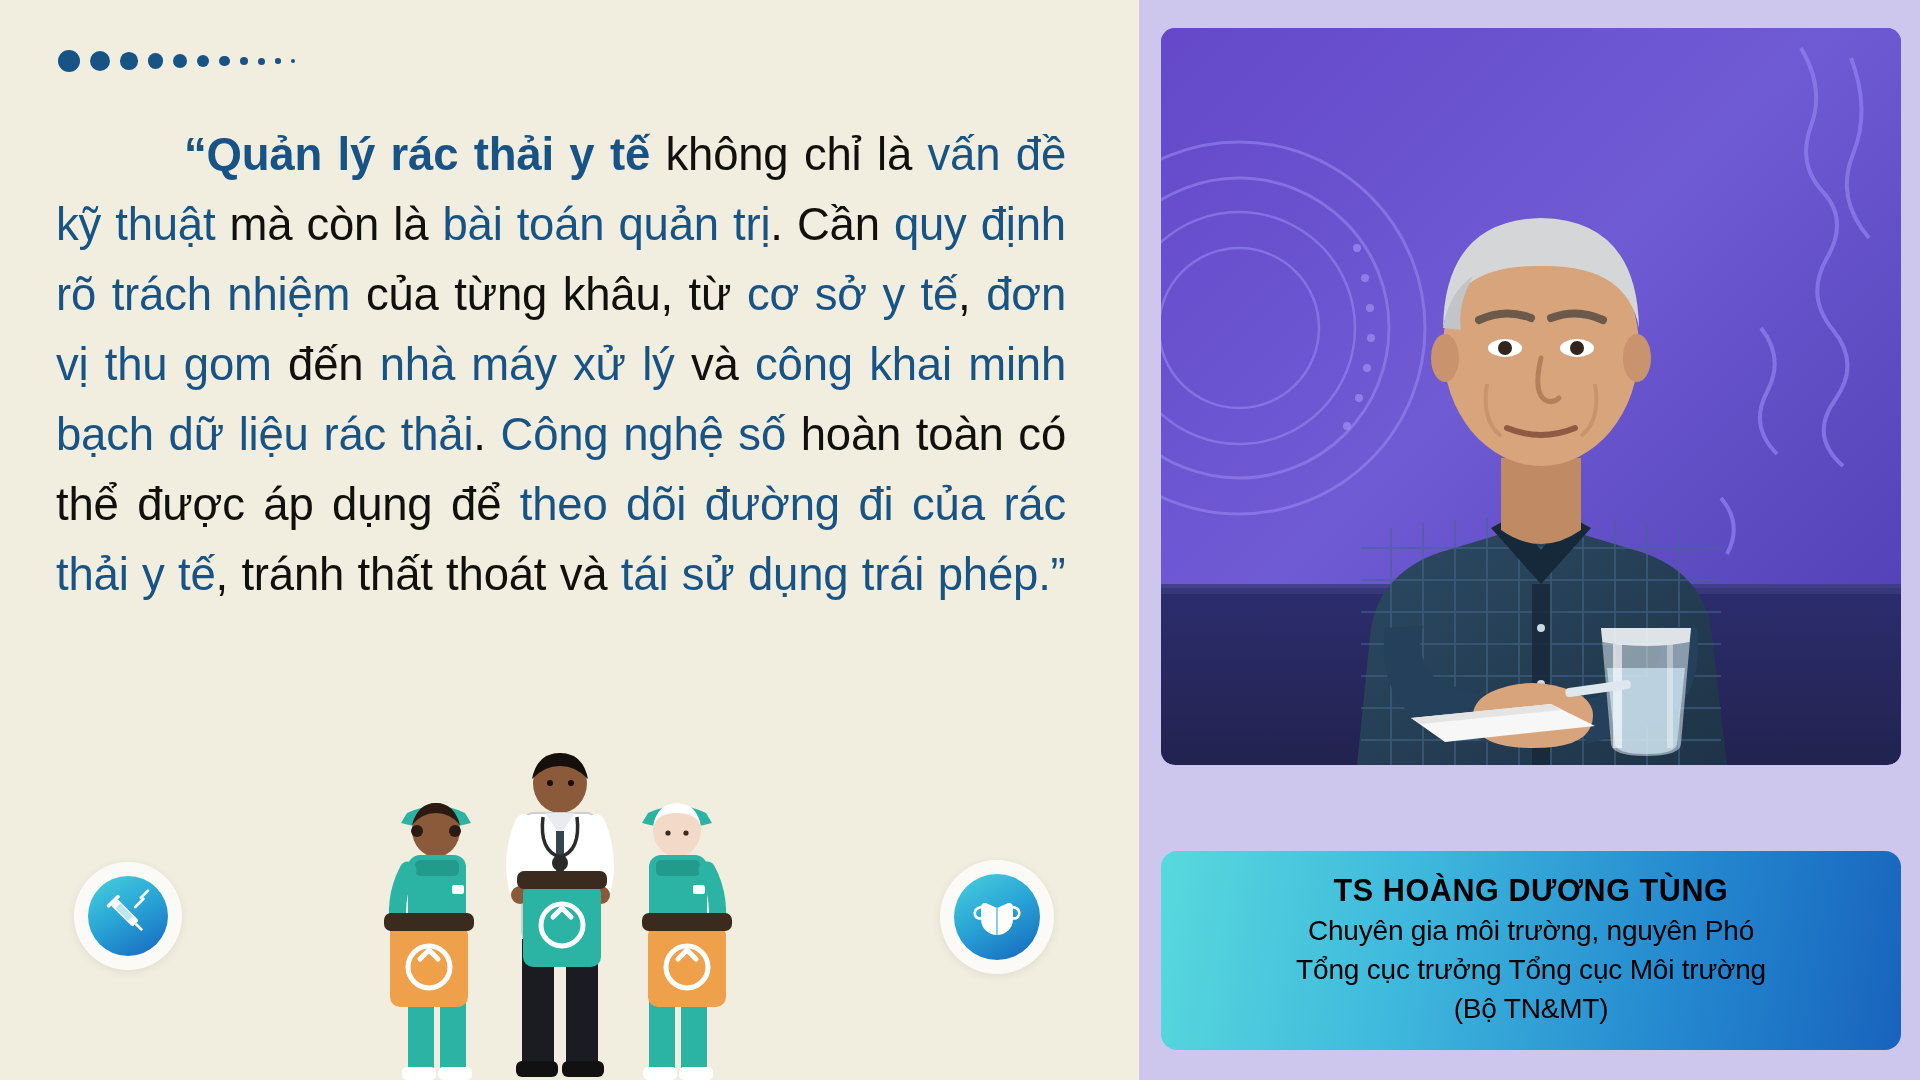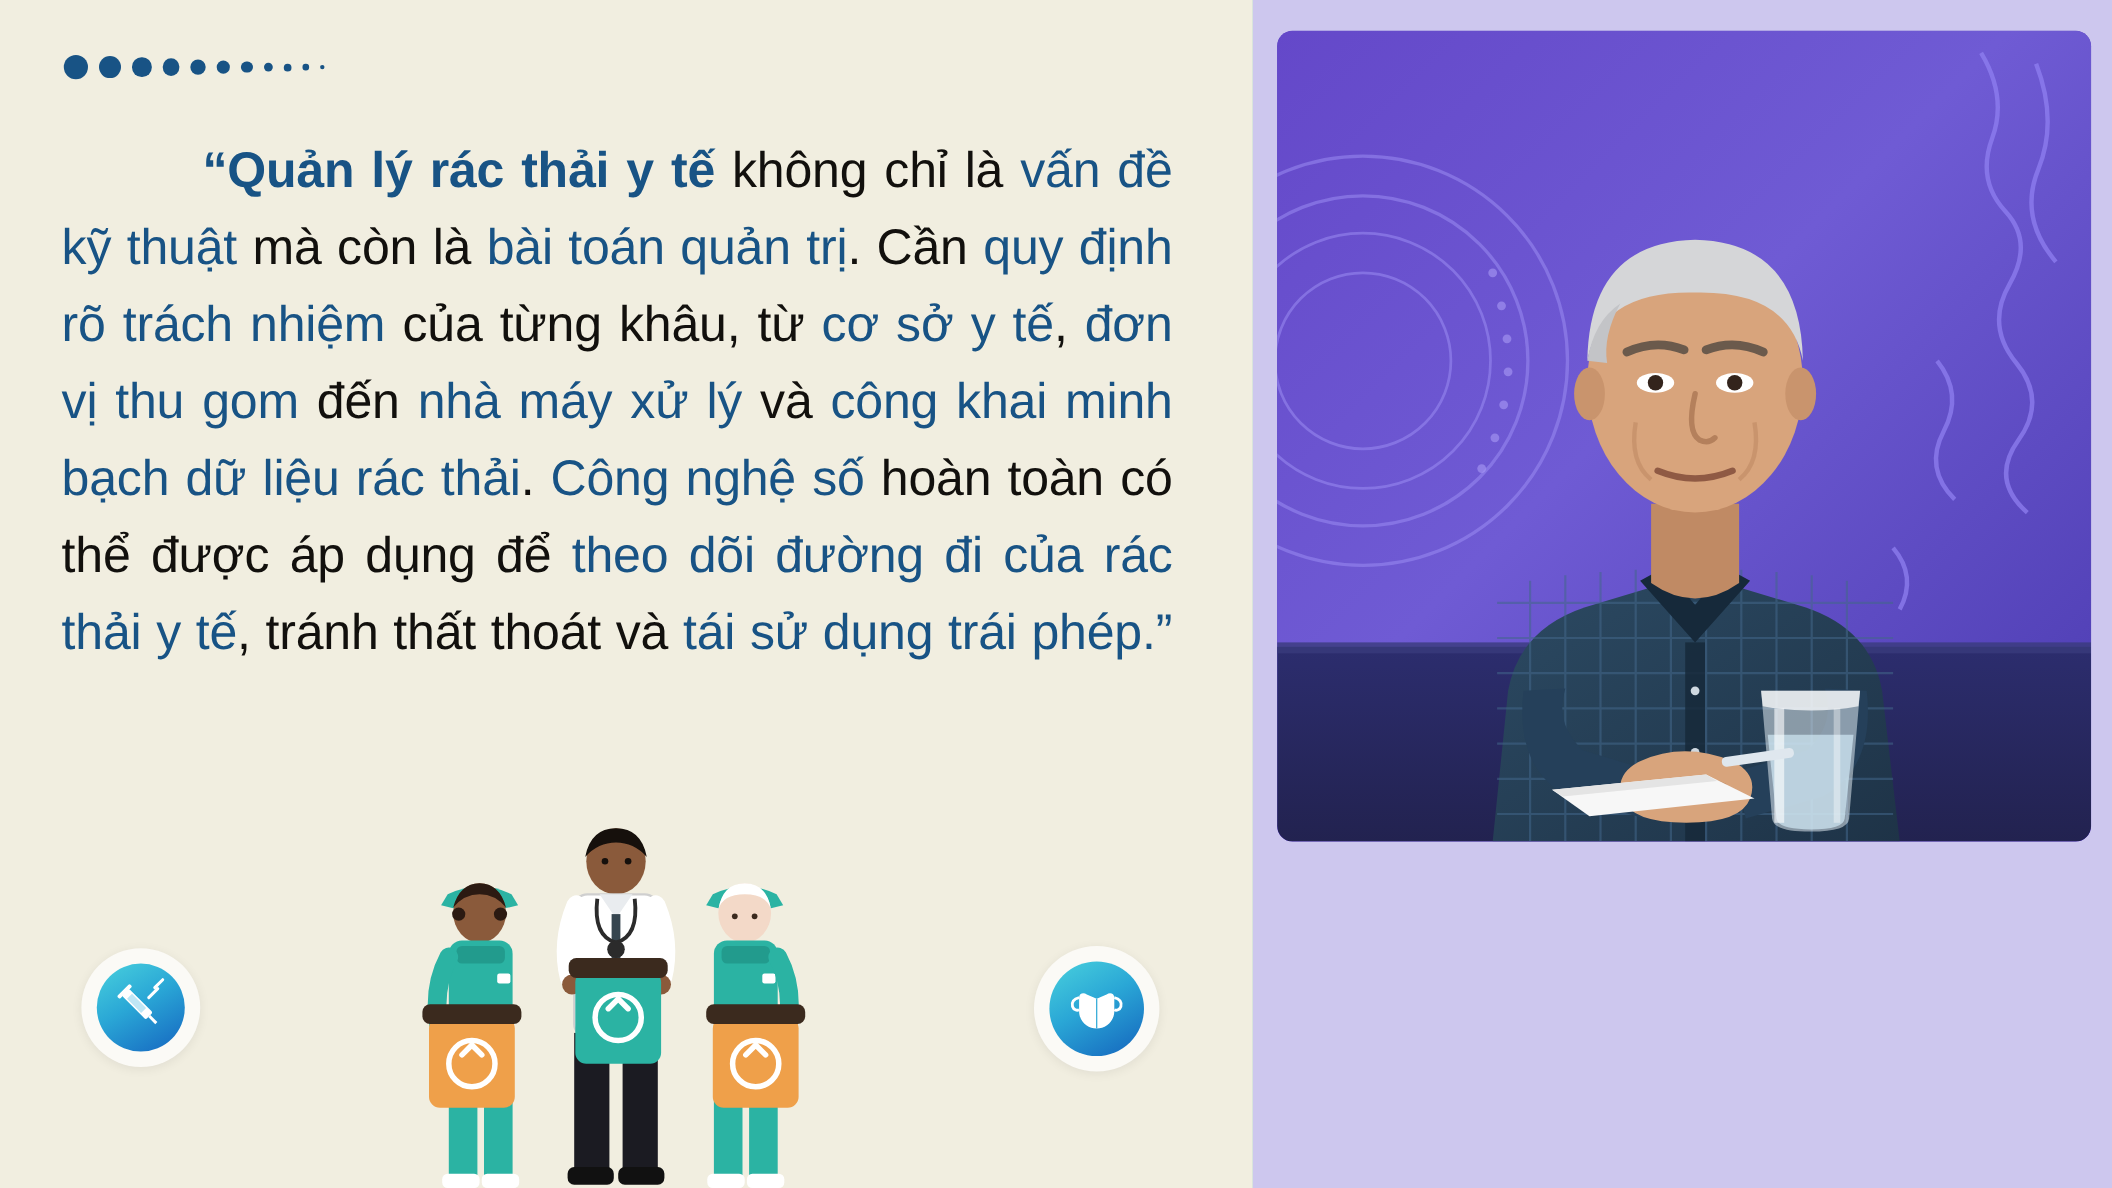--- a/index.html
+++ b/index.html
@@ -380,14 +380,20 @@
             <path d="M440 600 h90 l-1.5 14 q-43 8 -87 0 z" fill="#ffffff" opacity="0.72"></path>
             <rect x="452" y="616" width="9" height="104" fill="#ffffff" opacity="0.6"></rect>
             <rect x="506" y="616" width="6" height="104" fill="#ffffff" opacity="0.38"></rect>
           </g>
 
           <rect x="404" y="656" width="66" height="9" rx="4" transform="rotate(-8 437 660)" fill="#dfe7ee"></rect>
         </g>
       </svg>
     </div>
 
+    <div class="name-card">
+      <div class="nm-title">TS HOÀNG DƯƠNG TÙNG</div>
+      <div class="nm-sub">Chuyên gia môi trường, nguyên Phó</div>
+      <div class="nm-sub">Tổng cục trưởng Tổng cục Môi trường</div>
+      <div class="nm-sub">(Bộ TN&amp;MT)</div>
+    </div>
   </div>
 </div>
 
 </body></html>

